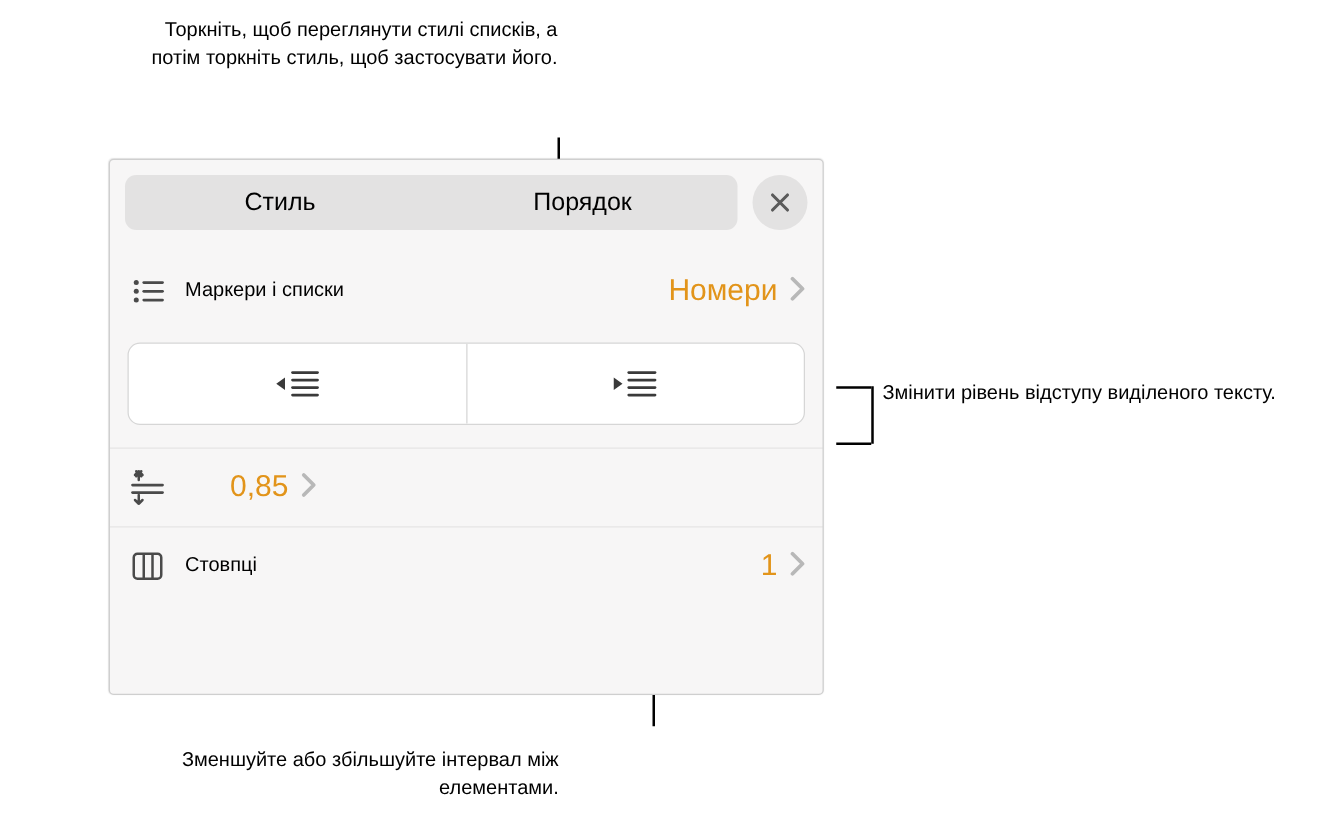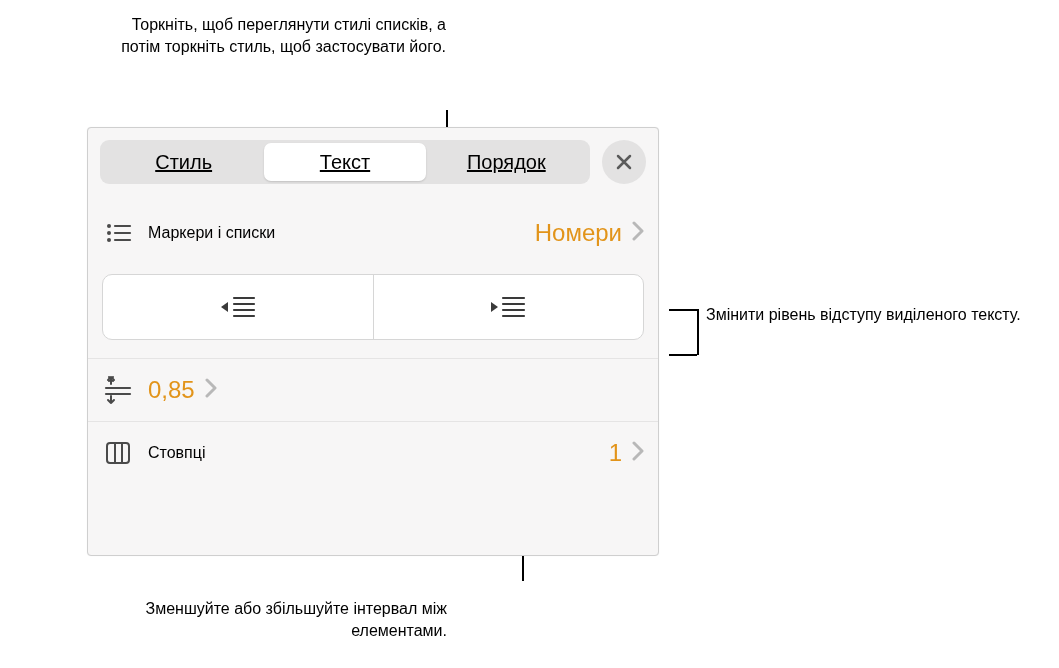--- a/index.html
+++ b/index.html
@@ -83,21 +83,20 @@
       background: #f7f6f6;
       border: 1px solid #cfcfcf;
       border-radius: 4px;
       box-shadow: 0 0 1px rgba(0,0,0,0.1);
     }
     .panel-header {
       display: flex;
       align-items: flex-start;
       padding: 12px 12px 18px 12px;
       gap: 12px;
-      text-decoration: underline;
     }
     .segmented {
       display: flex;
       flex: 1;
       background: #e3e2e2;
       border-radius: 9px;
       padding: 3px;
       height: 44px;
     }
     .segment {
@@ -147,20 +146,21 @@
     }
     .row-label {
       flex: 1;
       font-size: 16px;
       color: #000;
     }
     .row-value {
       font-size: 24px;
       color: #e2941a;
       margin-right: 10px;
+      margin-left: 36px;
     }
     .chevron {
       color: #b8b8b8;
     }
     .indent-group {
       display: flex;
       margin: 10px 14px 18px 14px;
       background: #ffffff;
       border: 1px solid #d6d6d6;
       border-radius: 10px;
@@ -197,21 +197,20 @@
 <div class="callout-line line-right-top"></div>
 <div class="callout-line line-right-bottom"></div>
 <div class="callout-line line-right-vert"></div>
 <div class="callout-line line-bottom"></div>
 
 <div class="panel">
 
   <div class="panel-header">
     <div class="segmented">
       <div class="segment">Стиль</div>
-      <div class="segment active">Текст</div>
       <div class="segment">Порядок</div>
     </div>
     <div class="close-btn">
       <svg viewBox="0 0 20 20">
         <path d="M4 4 L16 16 M16 4 L4 16" stroke="#5a5a5a" stroke-width="2.5" stroke-linecap="round" fill="none"></path>
       </svg>
     </div>
   </div>
 
   <div class="row first">

